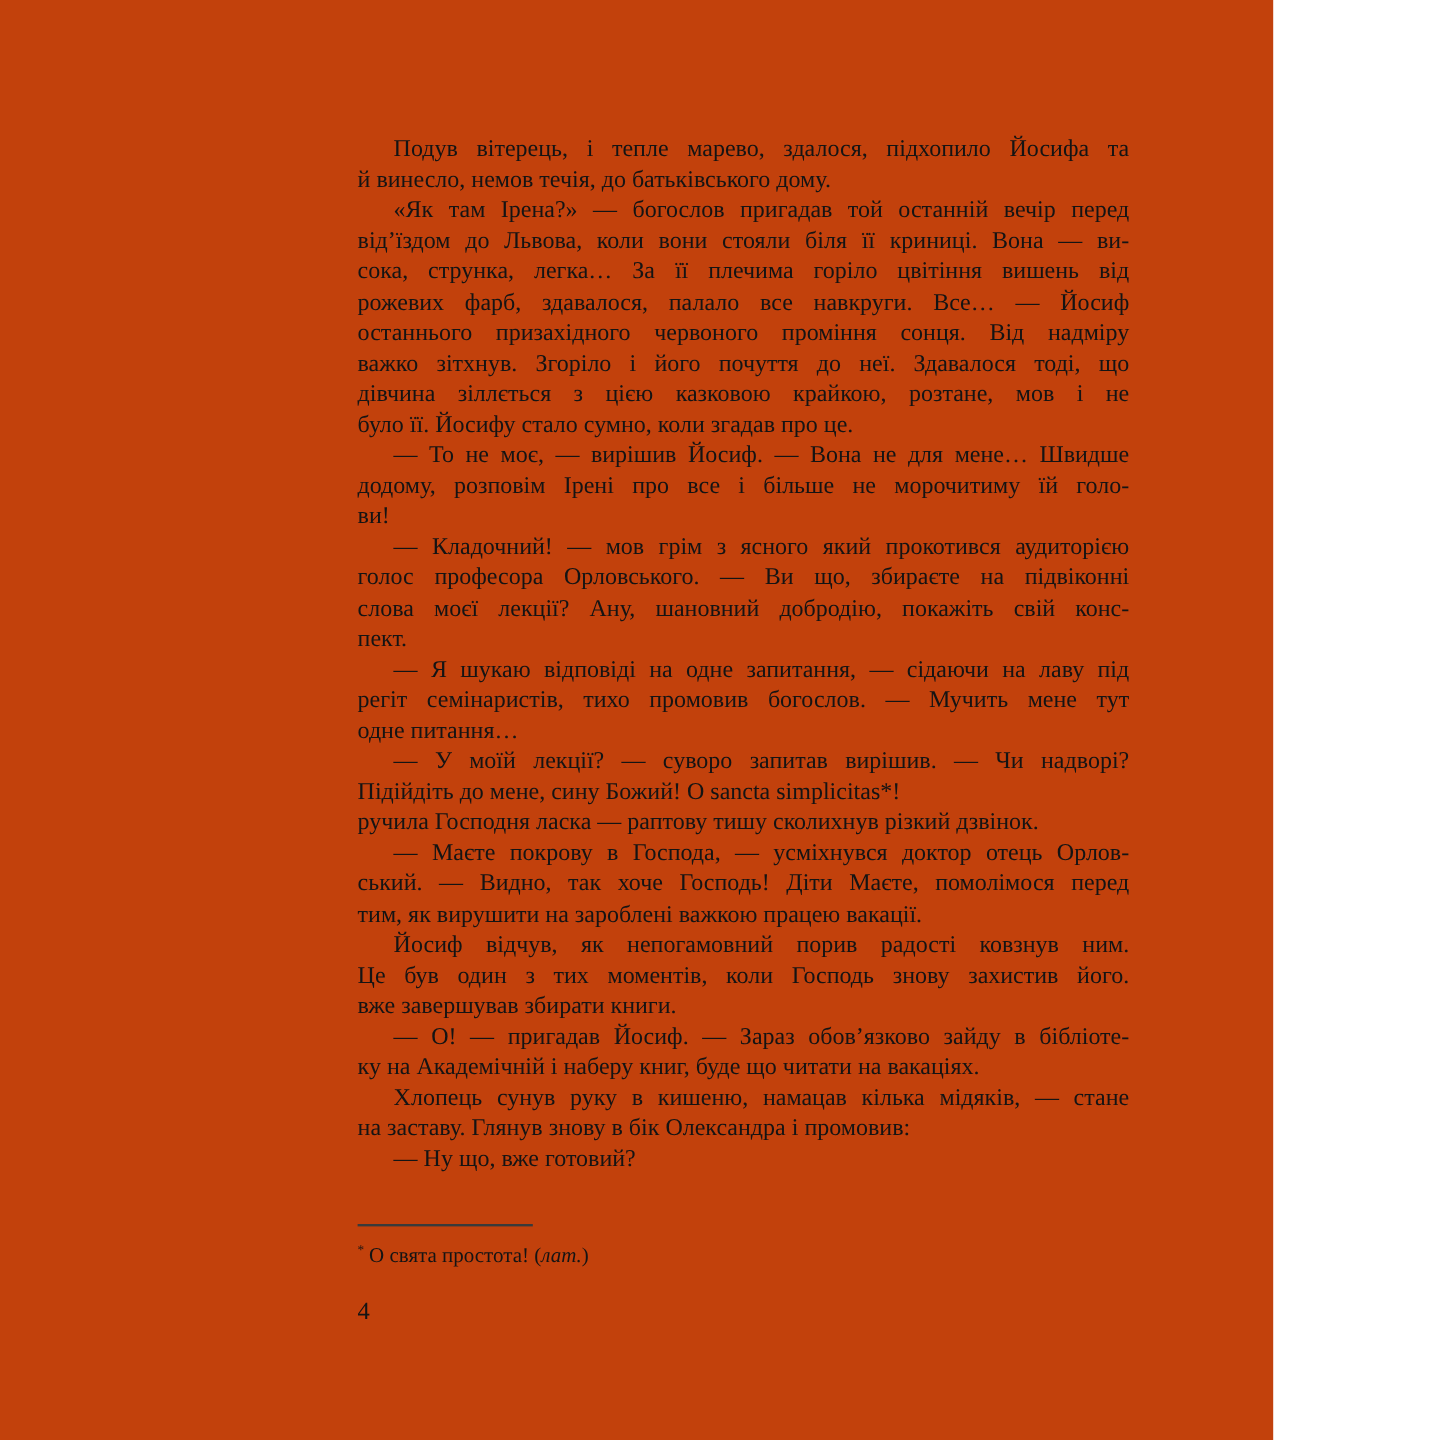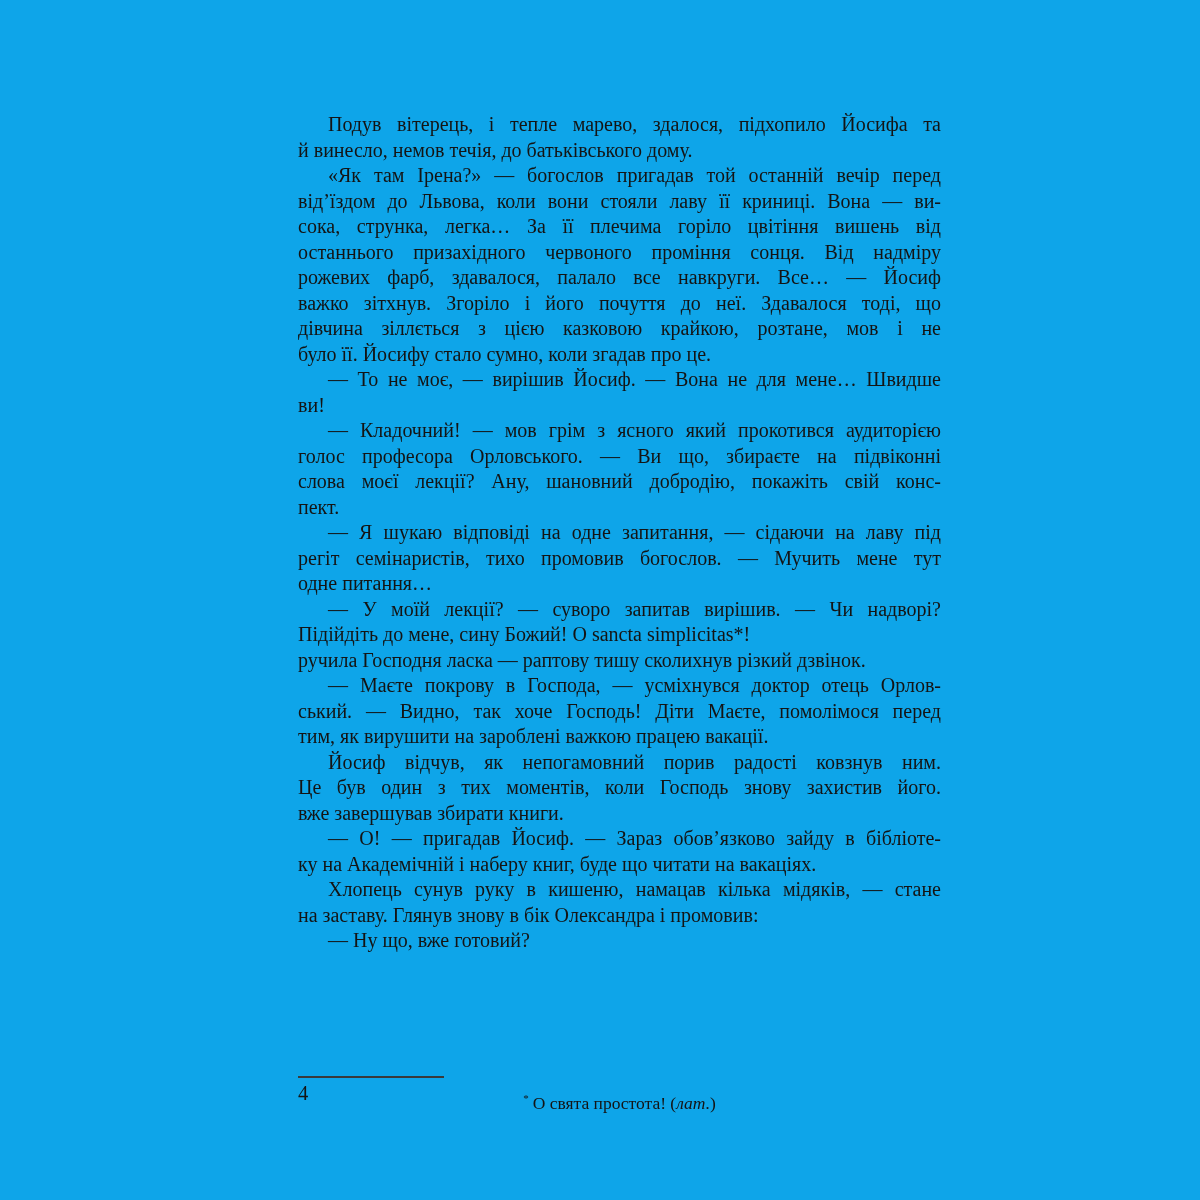--- a/index.html
+++ b/index.html
@@ -2,23 +2,23 @@
 <html><head>
 <meta charset="utf-8">
 <style>
   html, body {
     margin: 0;
     padding: 0;
     background: #ffffff;
   }
   .page {
     position: relative;
-    width: 1200px;
+    width: 1061px;
     height: 1200px;
-    background: #0ea5e9;
+    background: #c2410c;
     font-family: "Liberation Serif", "DejaVu Serif", serif;
     color: #141414;
     overflow: hidden;
   }
   .text-block {
     position: absolute;
     left: 298px;
     top: 112px;
     width: 643px;
     font-size: 20px;
@@ -29,23 +29,22 @@
   .line {
     text-align: justify;
     text-align-last: justify;
     white-space: normal;
   }
   .line.first { text-indent: 30px; }
   .line.last { text-align-last: left; }
   .footnote-area {
     position: absolute;
     left: 298px;
-    top: 1076px;
+    top: 1020px;
     width: 643px;
-    text-align: center;
   }
   .footnote-rule {
     width: 146px;
     height: 2px;
     background: #3a3a3a;
     margin: 0 0 9px 0;
   }
   .footnote {
     font-size: 17.5px;
     line-height: 22px;
@@ -68,30 +67,31 @@
 
 <div class="page">
 
   <div class="text-block">
       <div class="paragraph">
         <div class="line first">Подув вітерець, і тепле марево, здалося, підхопило Йосифа та</div>
         <div class="line last">й винесло, немов течія, до батьківського дому.</div>
       </div>
       <div class="paragraph">
         <div class="line first">«Як там Ірена?» — богослов пригадав той останній вечір перед</div>
-        <div class="line">від’їздом до Львова, коли вони стояли лаву її криниці. Вона — ви-</div>
+        <div class="line">від’їздом до Львова, коли вони стояли біля її криниці. Вона — ви-</div>
         <div class="line">сока, струнка, легка… За її плечима горіло цвітіння вишень від</div>
+        <div class="line">рожевих фарб, здавалося, палало все навкруги. Все… — Йосиф</div>
         <div class="line">останнього призахідного червоного проміння сонця. Від надміру</div>
-        <div class="line">рожевих фарб, здавалося, палало все навкруги. Все… — Йосиф</div>
         <div class="line">важко зітхнув. Згоріло і його почуття до неї. Здавалося тоді, що</div>
         <div class="line">дівчина зіллється з цією казковою крайкою, розтане, мов і не</div>
         <div class="line last">було її. Йосифу стало сумно, коли згадав про це.</div>
       </div>
       <div class="paragraph">
         <div class="line first">— То не моє, — вирішив Йосиф. — Вона не для мене… Швидше</div>
+        <div class="line">додому, розповім Ірені про все і більше не морочитиму їй голо-</div>
         <div class="line last">ви!</div>
       </div>
       <div class="paragraph">
         <div class="line first">— Кладочний! — мов грім з ясного який прокотився аудиторією</div>
         <div class="line">голос професора Орловського. — Ви що, збираєте на підвіконні</div>
         <div class="line">слова моєї лекції? Ану, шановний добродію, покажіть свій конс-</div>
         <div class="line last">пект.</div>
       </div>
       <div class="paragraph">
         <div class="line first">— Я шукаю відповіді на одне запитання, — сідаючи на лаву під</div>

